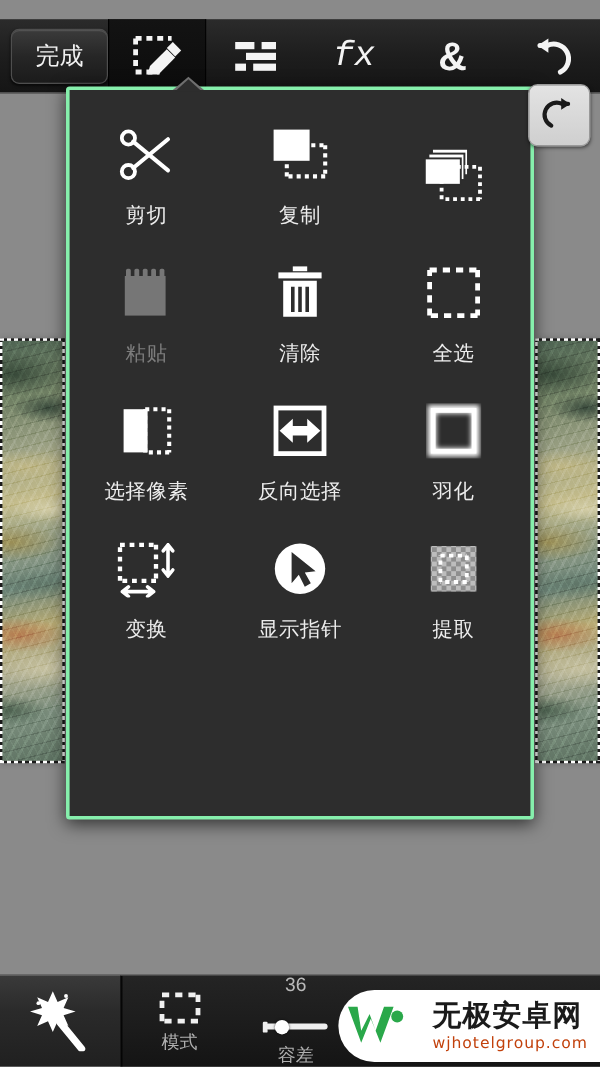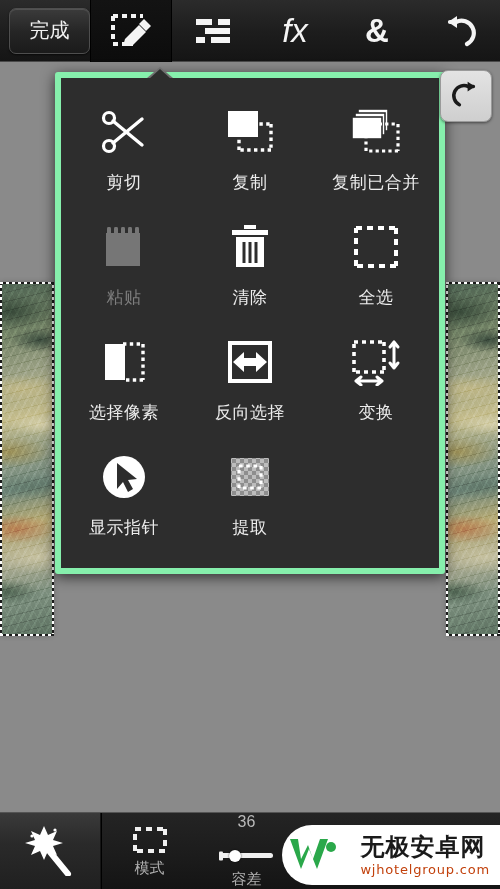--- a/index.html
+++ b/index.html
@@ -69,21 +69,21 @@
     background:
       repeating-linear-gradient(90deg, #fff 0 3px, #1a1a1a 3px 6px) top left / 100% 2px no-repeat,
       repeating-linear-gradient(90deg, #fff 0 3px, #1a1a1a 3px 6px) bottom left / 100% 2px no-repeat,
       repeating-linear-gradient(0deg, #fff 0 3px, #1a1a1a 3px 6px) top left / 2px 100% no-repeat,
       repeating-linear-gradient(0deg, #fff 0 3px, #1a1a1a 3px 6px) top right / 2px 100% no-repeat;
   }
 
   
   #top-toolbar {
     position: absolute;
-    left: 0; top: 0;
+    left: 0; top: 16px;
     width: 500px; height: 62px;
     background: linear-gradient(180deg, #2b2b2b 0%, #1d1d1d 52%, #151515 100%);
     border-bottom: 1px solid #4a4a4a;
     display: flex;
     align-items: center;
     box-sizing: border-box;
   }
   #done-button {
     margin-left: 9px;
     width: 80px; height: 44px;
@@ -101,23 +101,23 @@
     display: flex; align-items: center; justify-content: center;
     cursor: pointer;
   }
   .tool-tab.active {
     background: linear-gradient(180deg, #131313 0%, #0c0c0c 100%);
     box-shadow: inset 1px 0 0 #000, inset -1px 0 0 #000;
   }
   .tool-tab svg { display: block; }
   .tool-glyph {
     color: #f4f4f4;
-    font-size: 33px;
+    font-size: 29px;
     line-height: 1;
-    font-family: Liberation Sans, sans-serif;
+    font-family: Liberation Mono, monospace;
   }
   .tool-glyph.amp { font-size: 33px; font-family: "Liberation Sans", sans-serif; font-weight: bold; }
 
   
   #redo-button {
     position: absolute;
     right: 8px; top: 70px;
     width: 50px; height: 50px;
     border-radius: 8px;
     background: linear-gradient(180deg, #e3e3e3 0%, #cfcfcf 100%);
@@ -127,21 +127,21 @@
     cursor: pointer;
     z-index: 40;
   }
 
   
   #menu-panel {
     position: absolute;
     left: 55px; top: 72px;
     width: 390px;
     background: #2d2d2d;
-    border: 6px solid #86efac;
+    border: 3px solid #86efac;
     border-radius: 3px;
     box-shadow: 0 3px 14px rgba(0,0,0,0.65);
     z-index: 30;
     padding: 14px 0 16px 0;
     box-sizing: border-box;
   }
   #panel-arrow {
     position: absolute;
     left: 86px; top: -11px;
     width: 0; height: 0;
@@ -399,21 +399,20 @@
             <rect x="6" y="6" width="30" height="22" fill="#fff" stroke="#2d2d2d" stroke-width="1.6"></rect>
             <rect x="3" y="10" width="30" height="22" fill="#fff" stroke="#2d2d2d" stroke-width="1.6"></rect>
             <g stroke="#fff" stroke-width="3.2" stroke-dasharray="3.2,3.2" fill="none">
               <path d="M17 17 h32"></path>
                 <path d="M49 17 v27"></path>
                 <path d="M49 44 H17"></path>
                 <path d="M17 44 V17"></path>
             </g>
           </svg>
         </div>
-        <div class="mi-label">复制已合并</div>
       </div>
 
       <div class="menu-item disabled">
         <div class="mi-icon">
           <svg width="42" height="46" viewBox="0 0 42 46">
             <g fill="#767676">
               <rect x="4" y="3" width="4" height="7" rx="1.4"></rect>
               <rect x="11" y="3" width="4" height="7" rx="1.4"></rect>
               <rect x="18" y="3" width="4" height="7" rx="1.4"></rect>
               <rect x="25" y="3" width="4" height="7" rx="1.4"></rect>
@@ -474,20 +473,34 @@
       <div class="menu-item">
         <div class="mi-icon">
           <svg width="46" height="44" viewBox="0 0 46 44">
             <rect x="3" y="3" width="40" height="38" fill="none" stroke="#fff" stroke-width="4"></rect>
             <path d="M6 22 L17 12 v6 h12 v-6 L40 22 L29 32 v-6 H17 v6 Z" fill="#fff"></path>
           </svg>
         </div>
         <div class="mi-label">反向选择</div>
       </div>
 
+      <div class="menu-item">
+        <div class="mi-icon">
+          <svg width="46" height="46" viewBox="0 0 46 46">
+            <defs>
+              <filter id="blurf" x="-50%" y="-50%" width="200%" height="200%">
+                <feGaussianBlur stdDeviation="2.4"></feGaussianBlur>
+              </filter>
+            </defs>
+            <rect x="5" y="5" width="36" height="36" fill="none" stroke="#fff" stroke-width="7" filter="url(#blurf)"></rect>
+            <rect x="6" y="6" width="34" height="34" fill="none" stroke="#fff" stroke-width="4"></rect>
+          </svg>
+        </div>
+        <div class="mi-label">羽化</div>
+      </div>
 
       <div class="menu-item">
         <div class="mi-icon">
           <svg width="52" height="48" viewBox="0 0 52 48">
             <g stroke="#fff" stroke-width="3.6" stroke-dasharray="4,4" fill="none">
               <path d="M4 4 h30"></path>
                 <path d="M34 4 v30"></path>
                 <path d="M34 34 H4"></path>
                 <path d="M4 34 V4"></path>
             </g>

